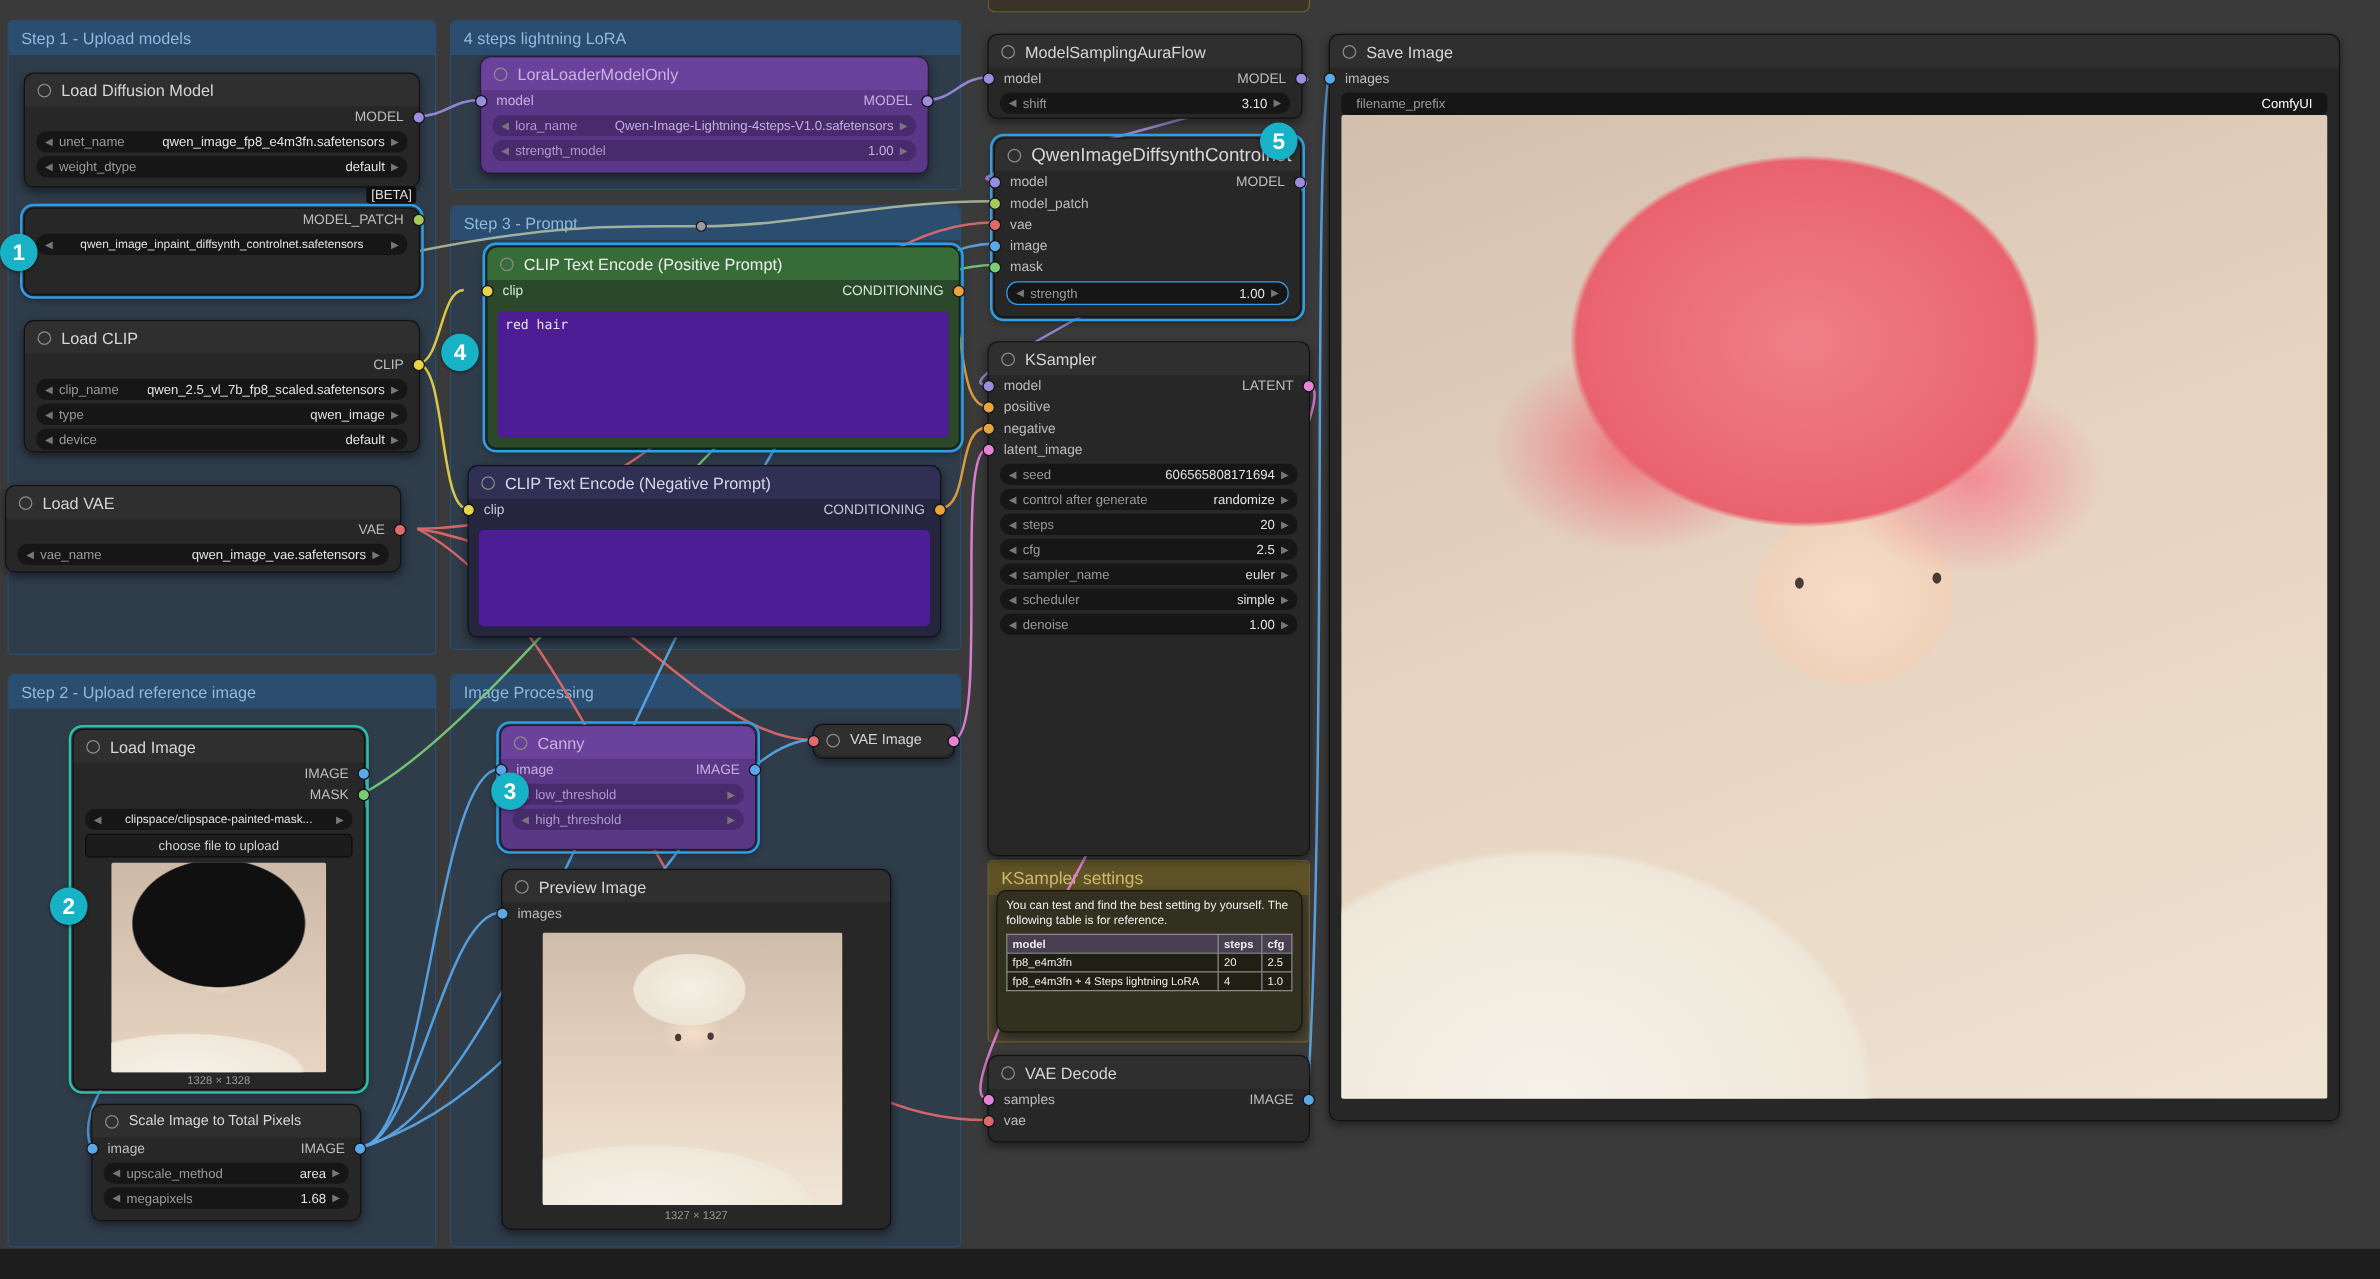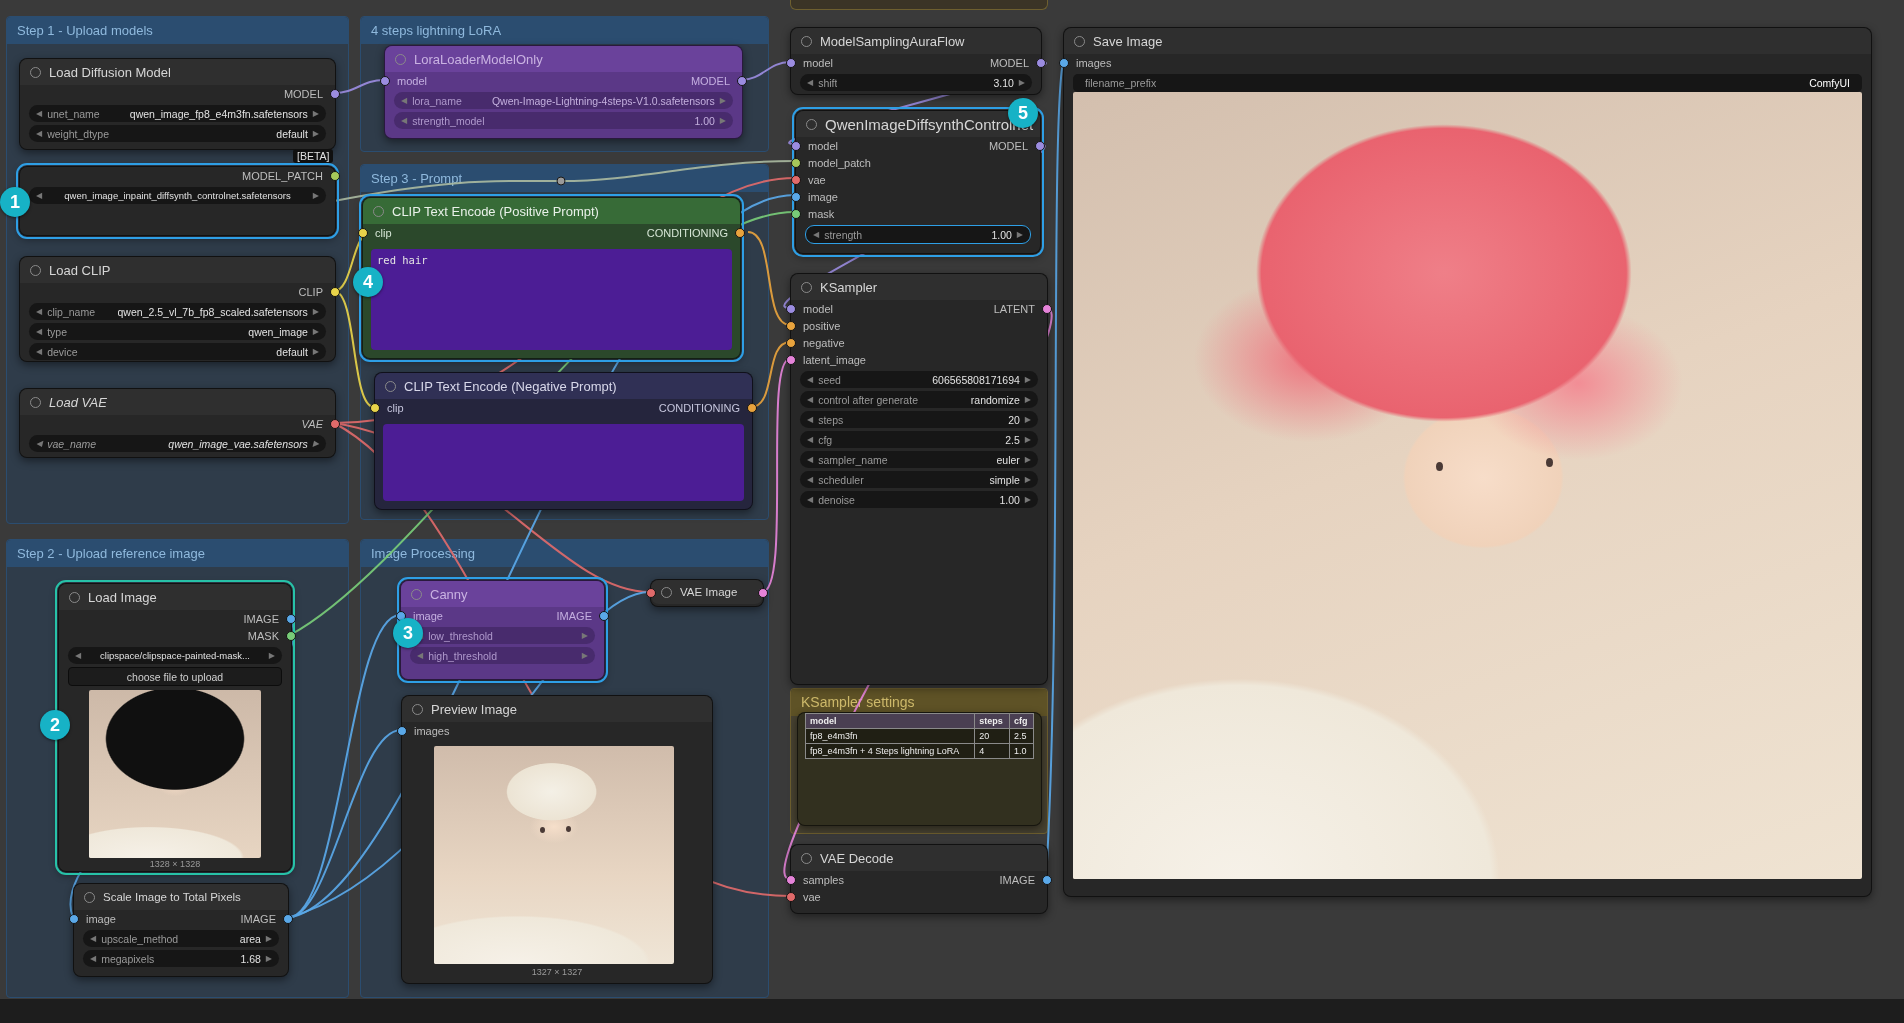--- a/index.html
+++ b/index.html
@@ -192,21 +192,21 @@
       <span class="arr">▶</span>
     </div>
     <div class="widget">
       <span class="arr">◀</span>
       <span class="wlabel">device</span>
       <span class="wvalue">default</span>
       <span class="arr">▶</span>
     </div>
   </div>
 
-  <div class="node" style="left:19px;top:388px;width:315px;height:68px;font-style:italic;">
+  <div class="node" style="left:4px;top:388px;width:315px;height:68px;">
     <div class="node-title">
       <span class="tdot"></span>
       <span>Load VAE</span>
     </div>
     <div class="row">
       <span class="out-label">VAE</span>
       <span class="dot out" style="background:#e06a6a"></span>
     </div>
     <div class="widget">
       <span class="arr">◀</span>
@@ -234,21 +234,21 @@
       <span class="arr">▶</span>
     </div>
     <div class="widget">
       <span class="arr">◀</span>
       <span class="wlabel">strength_model</span>
       <span class="wvalue">1.00</span>
       <span class="arr">▶</span>
     </div>
   </div>
 
-  <div class="node green selected" style="left:362px;top:197px;width:377px;height:160px;">
+  <div class="node green selected" style="left:389px;top:197px;width:377px;height:160px;">
     <div class="node-title">
       <span class="tdot"></span>
       <span>CLIP Text Encode (Positive Prompt)</span>
     </div>
     <div class="row">
       <span class="dot in" style="background:#e8d44a"></span>
       <span>clip</span>
       <span class="out-label">CONDITIONING</span>
       <span class="dot out" style="background:#e8a33d"></span>
     </div>
@@ -505,20 +505,21 @@
   <div class="node" style="left:650px;top:579px;width:112px;height:26px;">
     <div class="node-title" style="border-radius:8px;height:24px;font-size:11.5px;">
       <span class="tdot"></span>
       <span>VAE Image</span>
     </div>
     <span class="dot" style="left:-5px;top:13px;background:#e06a6a"></span>
     <span class="dot" style="right:-5px;top:13px;background:#e583d9"></span>
   </div>
 
   <div class="node" style="left:797px;top:712px;width:243px;height:112px;background:#32301f;">
+    <div class="note-text">You can test and find the best setting by yourself. The following table is for reference.</div>
     <table class="note-table">
       <tbody>
           <tr>
         <th>model</th>
         <th>steps</th>
         <th>cfg</th>
       </tr>
       <tr>
         <td>fp8_e4m3fn</td>
         <td>20</td>

